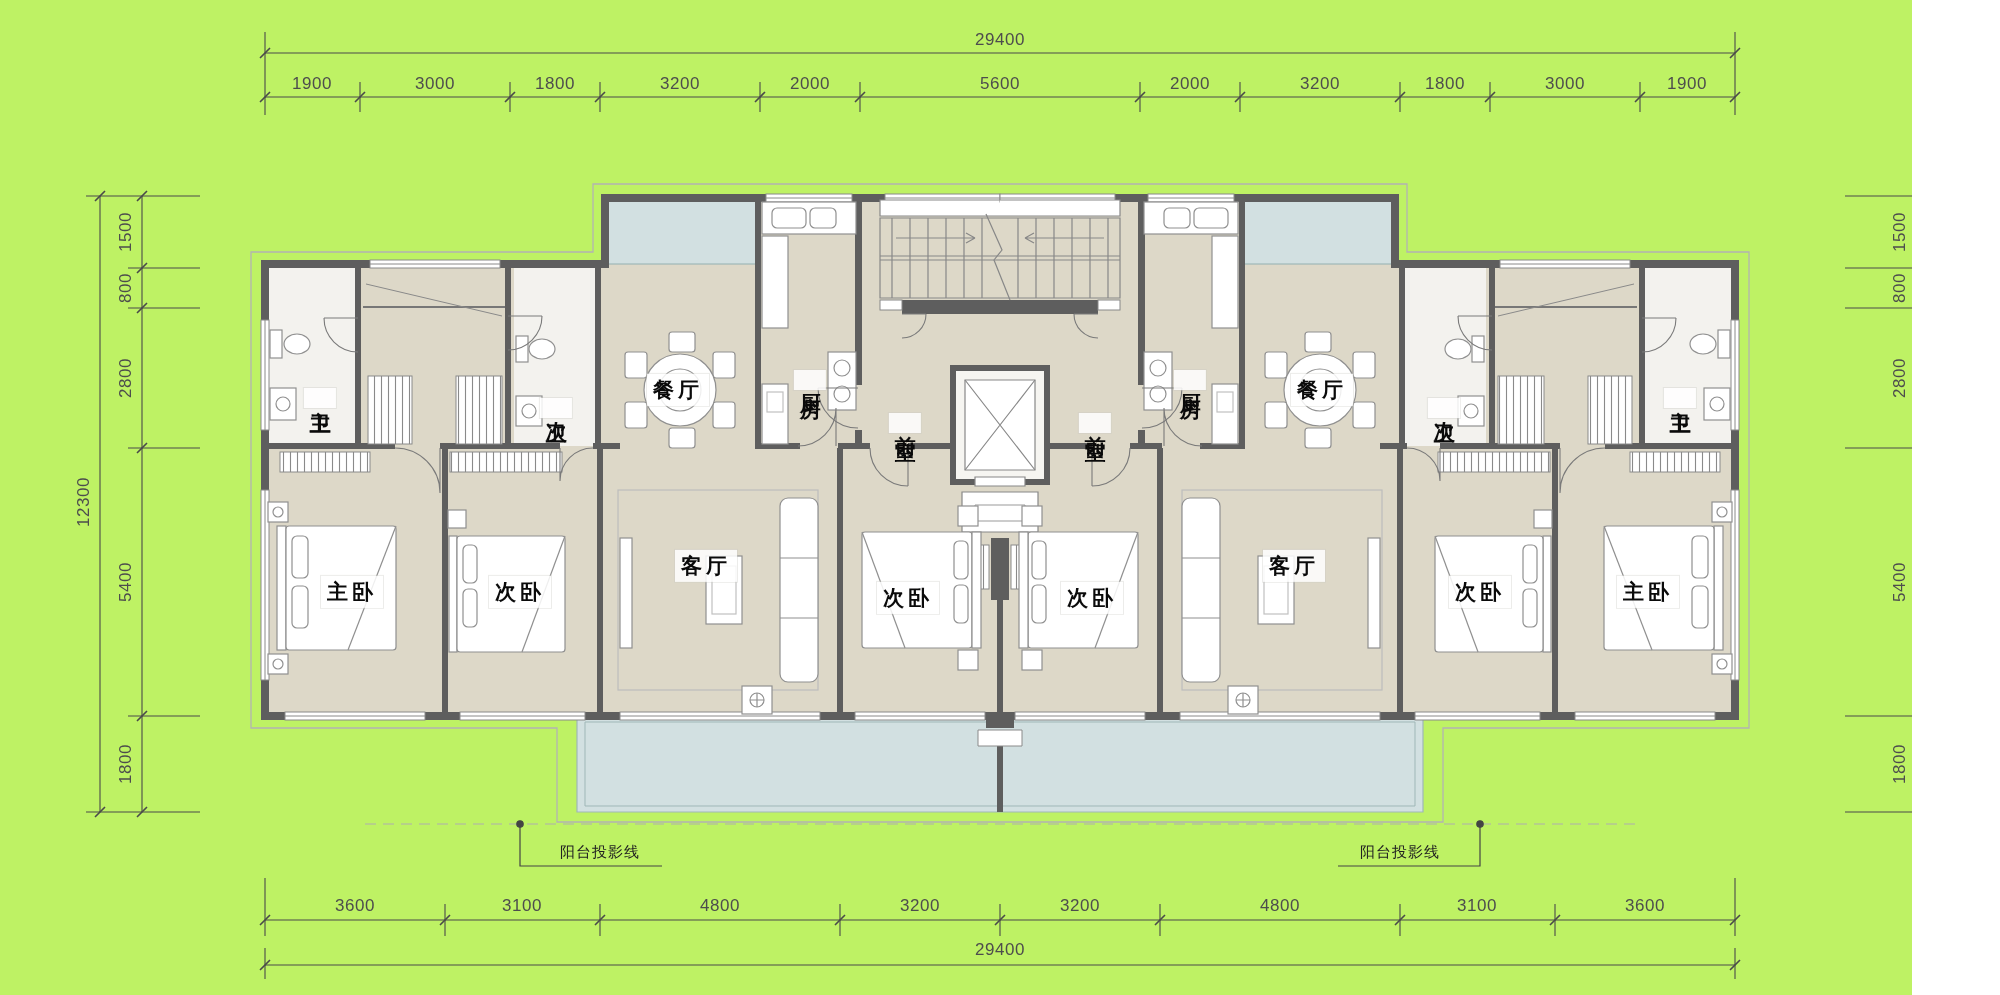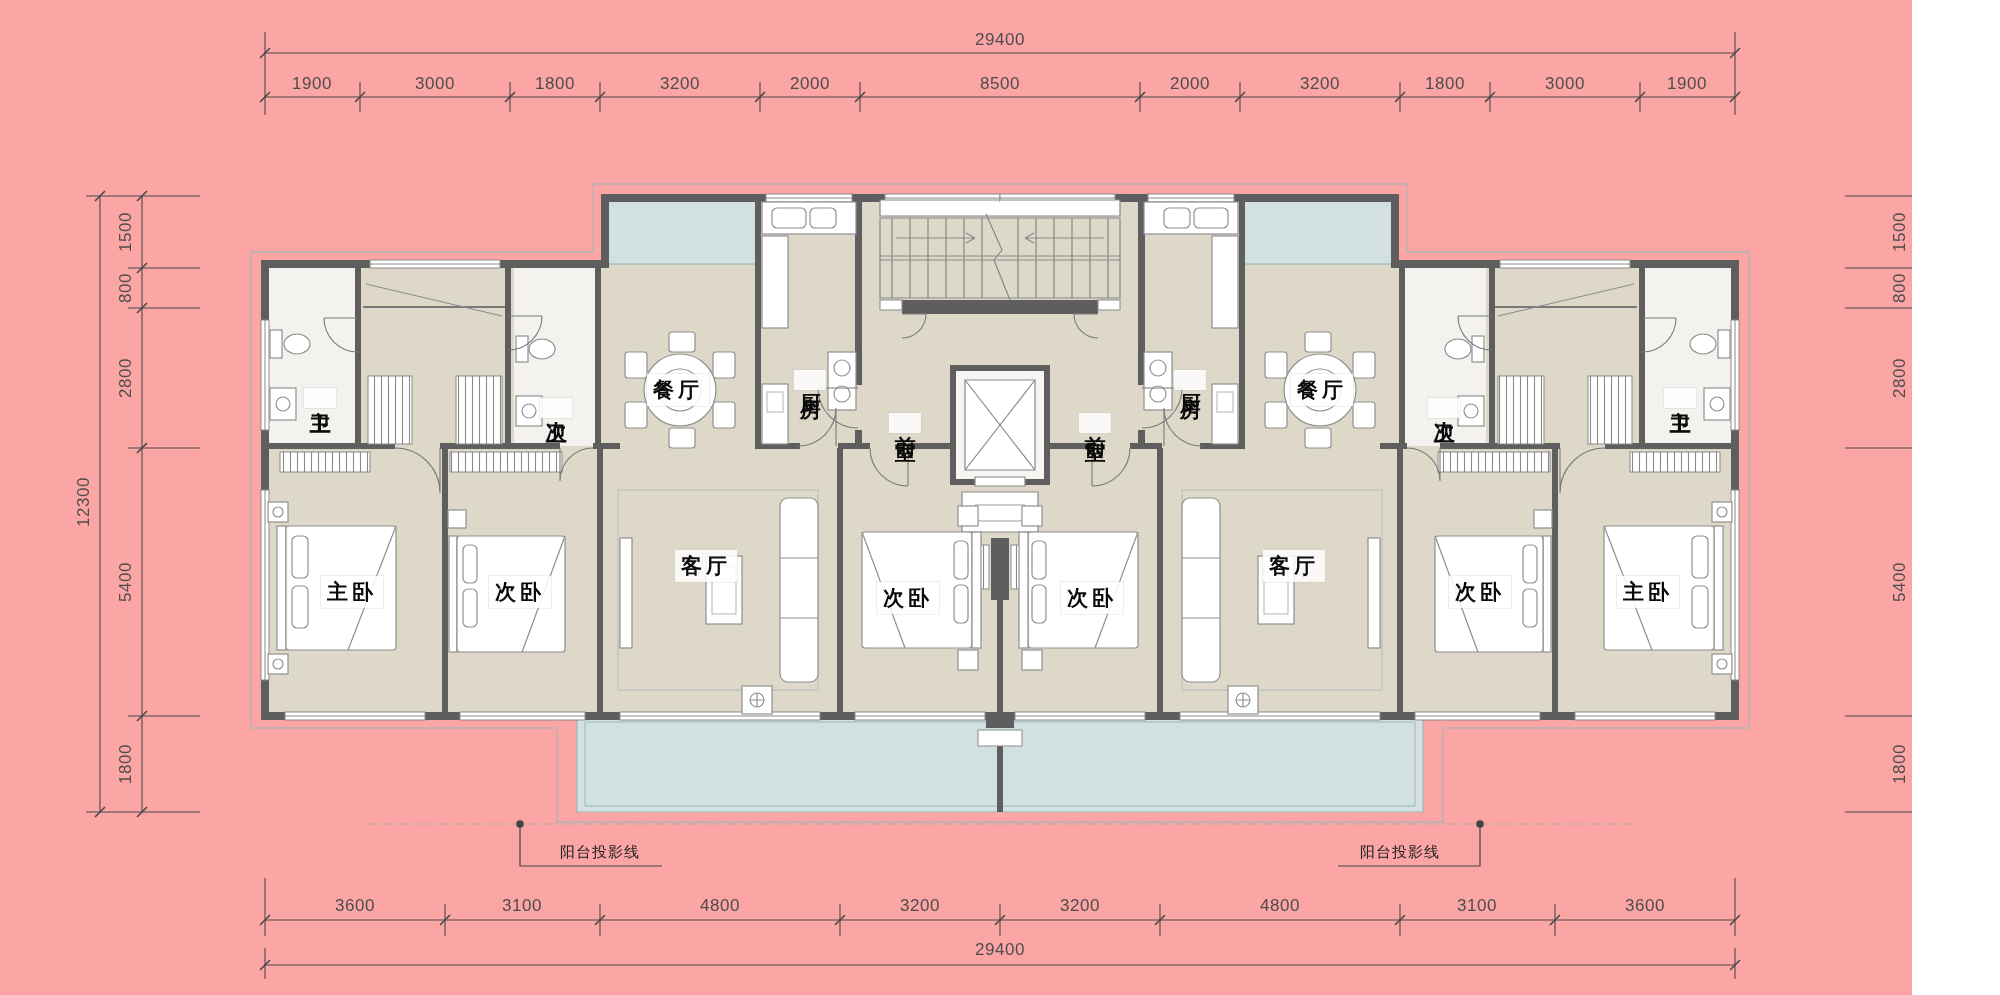--- a/index.html
+++ b/index.html
@@ -1,16 +1,16 @@
 <!DOCTYPE html>
 <html><head>
 <meta charset="utf-8">
 <style>
   html,body{margin:0;padding:0;background:#ffffff;}
-  #canvas{position:relative;width:1912px;height:995px;background:#fca5a5;overflow:hidden;
+  #canvas{position:relative;width:1912px;height:995px;background:#bef264;overflow:hidden;
           font-family:"Liberation Sans",sans-serif;}
   #plan-svg{position:absolute;left:0;top:0;}
   .dim{position:absolute;transform:translate(-50%,-50%);font-size:17px;color:#4d4d4d;
        letter-spacing:0.5px;white-space:nowrap;}
   .dim.vert{transform:translate(-50%,-50%) rotate(-90deg);}
   .room-label{position:absolute;transform:translate(-50%,-50%);
        font-family:"Liberation Serif",serif;font-size:21px;font-weight:bold;color:#0a0a0a;
        background:rgba(255,255,255,0.85);padding:3px 6px;line-height:1.25;letter-spacing:4px;
        white-space:nowrap;box-shadow:0 0 0 1px rgba(200,200,195,0.35);}
   .room-label.vertical{writing-mode:vertical-rl;text-orientation:upright;letter-spacing:4px;
@@ -285,21 +285,21 @@
     <path stroke-width="1.6" d="M1951,201 L1961,191 M1951,817 L1961,807"></path>
   </g>
 </svg>
 
 <div class="dim" style="left:1000px;top:40px;">29400</div>
 <div class="dim" style="left:312px;top:84px;">1900</div>
 <div class="dim" style="left:435px;top:84px;">3000</div>
 <div class="dim" style="left:555px;top:84px;">1800</div>
 <div class="dim" style="left:680px;top:84px;">3200</div>
 <div class="dim" style="left:810px;top:84px;">2000</div>
-<div class="dim" style="left:1000px;top:84px;">8500</div>
+<div class="dim" style="left:1000px;top:84px;">5600</div>
 <div class="dim" style="left:1190px;top:84px;">2000</div>
 <div class="dim" style="left:1320px;top:84px;">3200</div>
 <div class="dim" style="left:1445px;top:84px;">1800</div>
 <div class="dim" style="left:1565px;top:84px;">3000</div>
 <div class="dim" style="left:1687px;top:84px;">1900</div>
 
 <div class="dim" style="left:355px;top:906px;">3600</div>
 <div class="dim" style="left:522px;top:906px;">3100</div>
 <div class="dim" style="left:720px;top:906px;">4800</div>
 <div class="dim" style="left:920px;top:906px;">3200</div>

